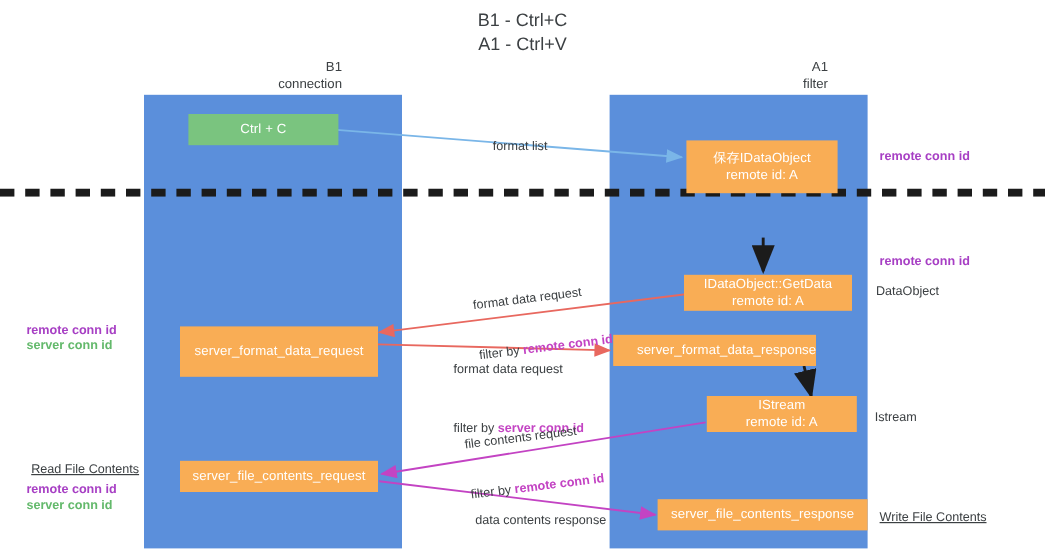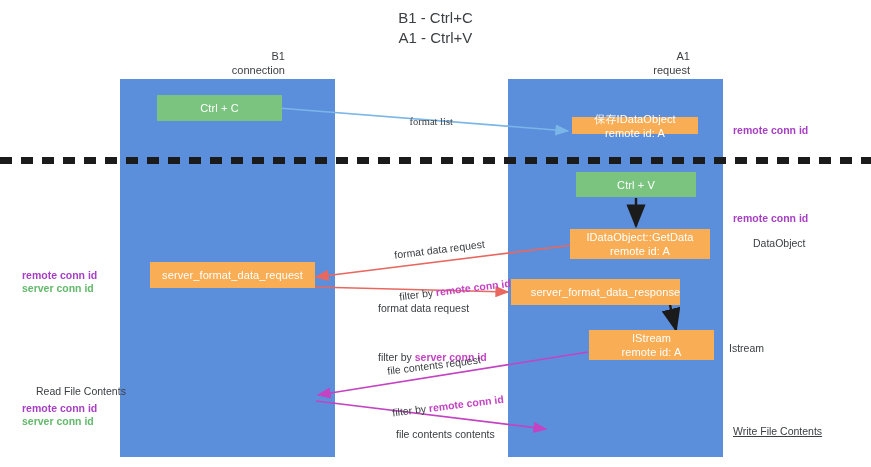--- a/index.html
+++ b/index.html
@@ -98,21 +98,21 @@
 <body>
 
 <div id="stage">
 
   <div class="abs title">B1 - Ctrl+C
 A1 - Ctrl+V</div>
 
   <div class="abs col-head" style="left:155px; top:49px; width:130px;">B1
 connection</div>
   <div class="abs col-head" style="left:560px; top:49px; width:130px;">A1
-request</div>
+filter</div>
 
   <div class="abs lane" style="left:120px; top:79px; width:215px; height:378px;"></div>
   <div class="abs lane" style="left:508px; top:79px; width:215px; height:378px;"></div>
 
   <svg class="abs dashes" viewBox="0 0 871 7" preserveAspectRatio="none">
     <line x1="0" y1="3.5" x2="871" y2="3.5" stroke="#1b1b1b" stroke-width="7" stroke-dasharray="12 9"></line>
   </svg>
 
   <svg class="overlay" viewBox="0 0 871 467">
     <defs>
@@ -142,83 +142,86 @@
 
     <path d="M588,352 L318,395" stroke="#c343c3" stroke-width="1.6" fill="none" marker-end="url(#ahMag)"></path>
 
     <path d="M316,401 L546,429" stroke="#c343c3" stroke-width="1.6" fill="none" marker-end="url(#ahMag)"></path>
   </svg>
 
   <div class="abs node green" style="left:157px; top:95px; width:125px; height:26px;">
     <span>Ctrl + C</span>
   </div>
 
-  <div class="abs node orange" style="left:572px; top:117px; width:126px; height:17px;">
+  <div class="abs node orange" style="left:572px; top:117px; width:126px; height:44px;">
     <span>保存IDataObject</span>
     <span>remote id: A</span>
   </div>
 
-  <div class="abs node green" style="left:576px; top:172px; width:120px; height:25px;">
-    <span>Ctrl + V</span>
-  </div>
 
   <div class="abs node orange" style="left:570px; top:229px; width:140px; height:30px;">
     <span>IDataObject::GetData</span>
     <span>remote id: A</span>
   </div>
 
-  <div class="abs node orange" style="left:150px; top:262px; width:165px; height:26px;">
+  <div class="abs node orange" style="left:150px; top:272px; width:165px; height:42px;">
     <span>server_format_data_request</span>
   </div>
 
   <div class="abs node orange" style="left:511px; top:279px; width:169px; height:26px;padding-left:20px;">
     <span>server_format_data_response</span>
   </div>
 
   <div class="abs node orange" style="left:589px; top:330px; width:125px; height:30px;">
     <span>IStream</span>
     <span>remote id: A</span>
   </div>
 
-
-
-  <div class="abs elabel" style="left:399px; top:101px;font-family:Liberation Serif, serif;">
+  <div class="abs node orange" style="left:150px; top:384px; width:165px; height:26px;">
+    <span>server_file_contents_request</span>
+  </div>
+
+  <div class="abs node orange" style="left:548px; top:416px; width:175px; height:26px;">
+    <span>server_file_contents_response</span>
+  </div>
+
+  <div class="abs elabel" style="left:399px; top:101px;">
     <span>format list</span>
   </div>
 
   <div class="abs elabel" style="left:390px; top:220px; transform:rotate(-7deg); transform-origin:left top;">
     <div>format data request</div>
     <div><span>filter by </span><span class="hl-purple">remote conn id</span></div>
   </div>
 
   <div class="abs elabel" style="left:378px; top:273px;">
     <div>format data request</div>
     <div style="margin-top:7px;"><span>filter by </span><span class="hl-purple">server conn id</span></div>
   </div>
 
   <div class="abs elabel" style="left:383px; top:336px; transform:rotate(-7deg); transform-origin:left top;">
     <div>file contents request</div>
     <div><span>filter by </span><span class="hl-purple">remote conn id</span></div>
   </div>
 
   <div class="abs elabel" style="left:396px; top:399px;">
-    <div>file contents contents</div>
+    <div>data contents response</div>
     
   </div>
 
   <div class="abs side purple" style="left:733px; top:123px;">remote conn id</div>
 
   <div class="abs side purple" style="left:733px; top:211px;">remote conn id</div>
 
-  <div class="abs side" style="left:753px; top:236px;">DataObject</div>
+  <div class="abs side" style="left:730px; top:236px;">DataObject</div>
 
   <div class="abs side" style="left:729px; top:341px;">Istream</div>
 
   <div class="abs side" style="left:733px; top:424px;text-decoration:underline;">Write File Contents</div>
 
   <div class="abs side purple" style="left:22px; top:268px;">remote conn id</div>
   <div class="abs side green" style="left:22px; top:281px;">server conn id</div>
 
-  <div class="abs side" style="left:36px; top:384px;">Read File Contents</div>
+  <div class="abs side" style="left:26px; top:384px;text-decoration:underline;">Read File Contents</div>
   <div class="abs side purple" style="left:22px; top:401px;">remote conn id</div>
   <div class="abs side green" style="left:22px; top:414px;">server conn id</div>
 
 </div>
 
 </body></html>

